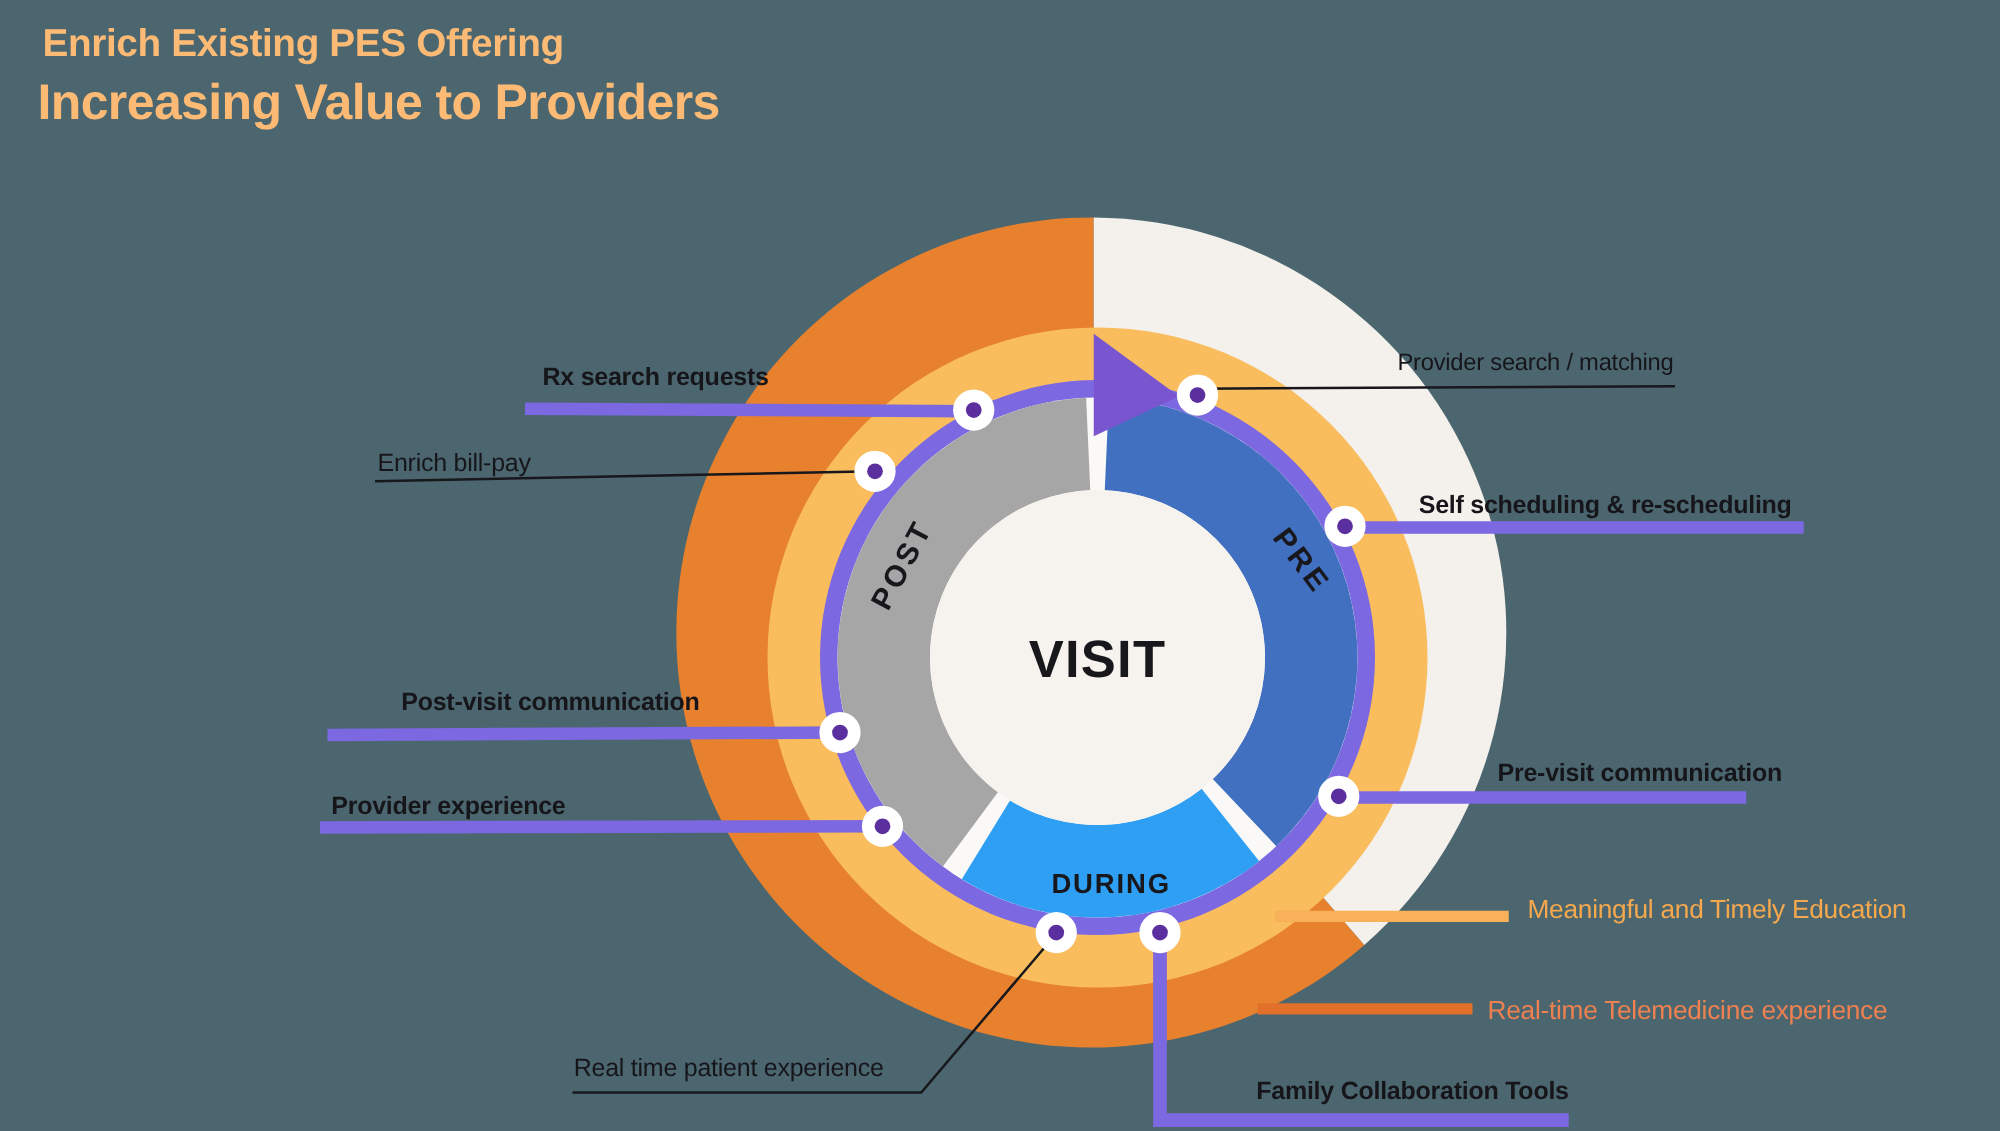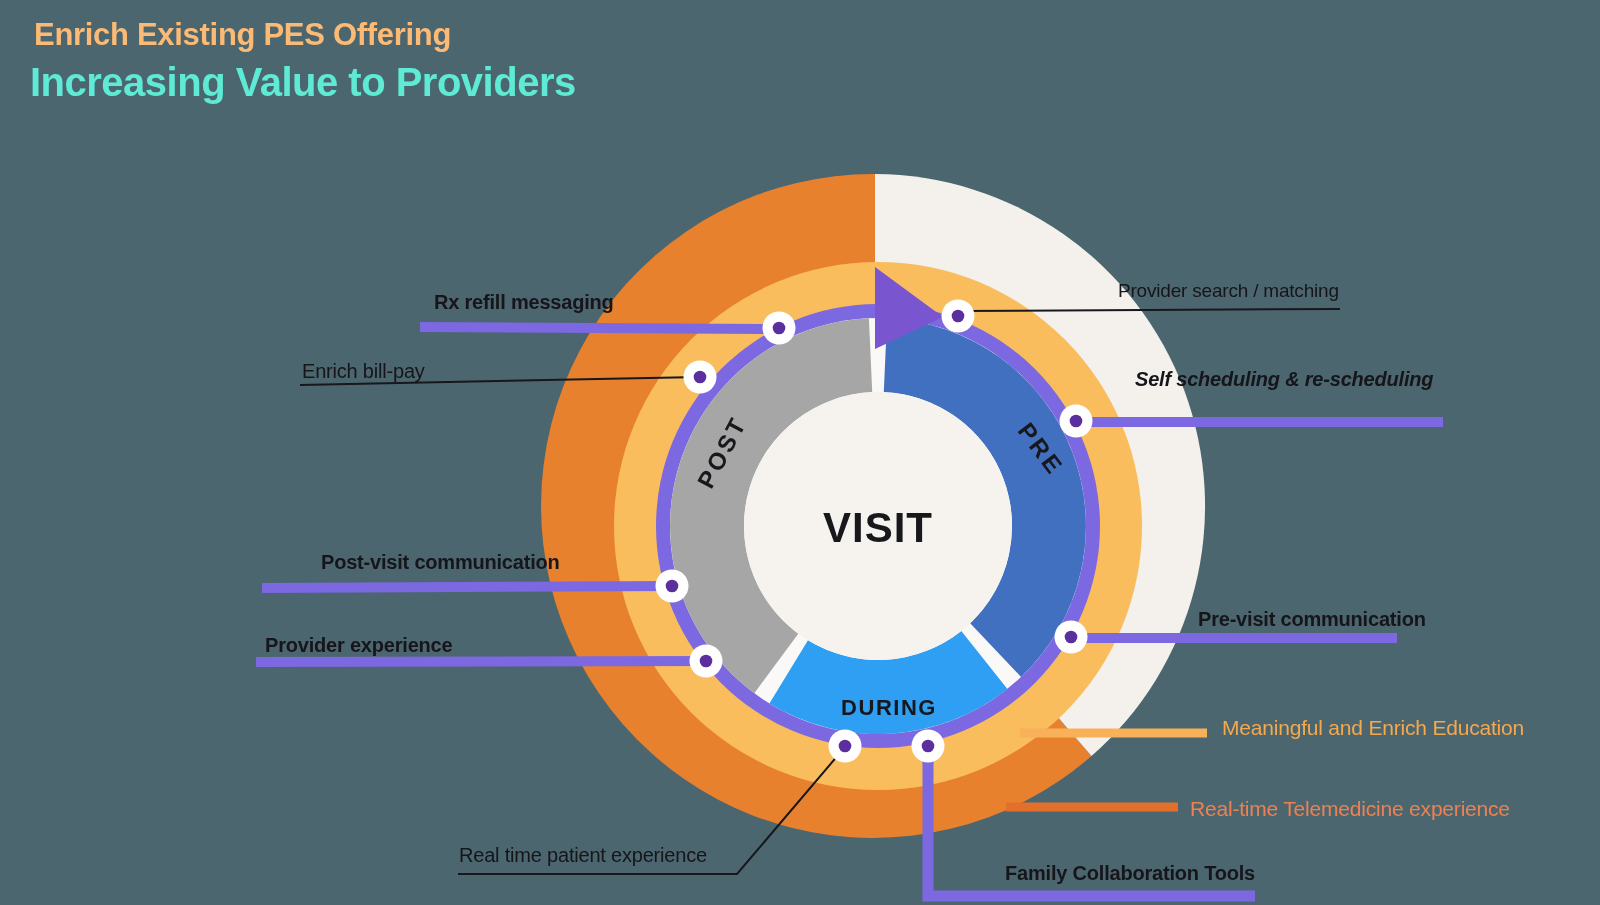--- a/index.html
+++ b/index.html
@@ -9,35 +9,35 @@
     font-family:"Liberation Sans", sans-serif;
   }
   .stage{position:absolute;inset:0;}
   svg{position:absolute;left:0;top:0;}
   .hdr{position:absolute;left:30px;top:12px;}
   .hdr h1{
     margin:4px;font-size:31px;font-weight:700;color:#fdba74;
     letter-spacing:-0.3px;line-height:1.25;
   }
   .hdr h2{
-    margin:0;font-size:40px;font-weight:700;color:#5eead4;
+    margin:0;font-size:40px;font-weight:700;color:#fdba74;
     letter-spacing:-0.5px;line-height:1.15;
   }
   .lbl{
     position:absolute;white-space:nowrap;color:#15151A;
     font-size:20px;letter-spacing:-0.2px;line-height:1.1;
   }
   .b{font-weight:700;}
   .lbl-rx       {left:434px;top:291px;}
   .lbl-billpay  {left:302px;top:360px;}
   .lbl-postvisit{left:289px;top:551px;margin-left:32px;}
   .lbl-messaging{left:265px;top:634px;}
   .lbl-realtime {left:459px;top:844px;}
   .lbl-search   {left:1118px;top:281px;font-size:19px;}
-  .lbl-selfsched{left:1135px;top:368px;font-style:italic;}
+  .lbl-selfsched{left:1135px;top:393px;}
   .lbl-previsit {left:1158px;top:608px;margin-left:40px;}
   .lbl-education{left:1222px;top:716px;font-size:21px;color:#F6A84C;}
   .lbl-telemed  {left:1190px;top:797px;font-size:21px;color:#EF8150;}
   .lbl-family   {left:1005px;top:862px;}
   .seg-label{
     font-family:"Liberation Sans", sans-serif;font-weight:700;
     fill:#17171C;
   }
 </style>
 </head>
@@ -124,25 +124,25 @@
     <text class="seg-label" x="722" y="452" font-size="24" letter-spacing="3" text-anchor="middle" dominant-baseline="central" transform="rotate(-62 722 452)">POST</text>
 
     <text class="seg-label" x="878" y="527" font-size="42" letter-spacing="1" text-anchor="middle" dominant-baseline="central">VISIT</text>
   </svg>
 
   <div class="hdr">
     <h1>Enrich Existing PES Offering</h1>
     <h2>Increasing Value to Providers</h2>
   </div>
 
-  <div class="lbl b lbl-rx">Rx refill messaging</div>
+  <div class="lbl b lbl-rx">Rx search requests</div>
   <div class="lbl   lbl-billpay">Enrich bill-pay</div>
   <div class="lbl b lbl-postvisit">Post-visit communication</div>
   <div class="lbl b lbl-messaging">Provider experience</div>
   <div class="lbl   lbl-realtime">Real time patient experience</div>
   <div class="lbl   lbl-search">Provider search / matching</div>
   <div class="lbl b lbl-selfsched">Self scheduling &amp; re-scheduling</div>
   <div class="lbl b lbl-previsit">Pre-visit communication</div>
-  <div class="lbl   lbl-education">Meaningful and Enrich Education</div>
+  <div class="lbl   lbl-education">Meaningful and Timely Education</div>
   <div class="lbl   lbl-telemed">Real-time Telemedicine experience</div>
   <div class="lbl b lbl-family">Family Collaboration Tools</div>
 
 </div>
 
 </body></html>

